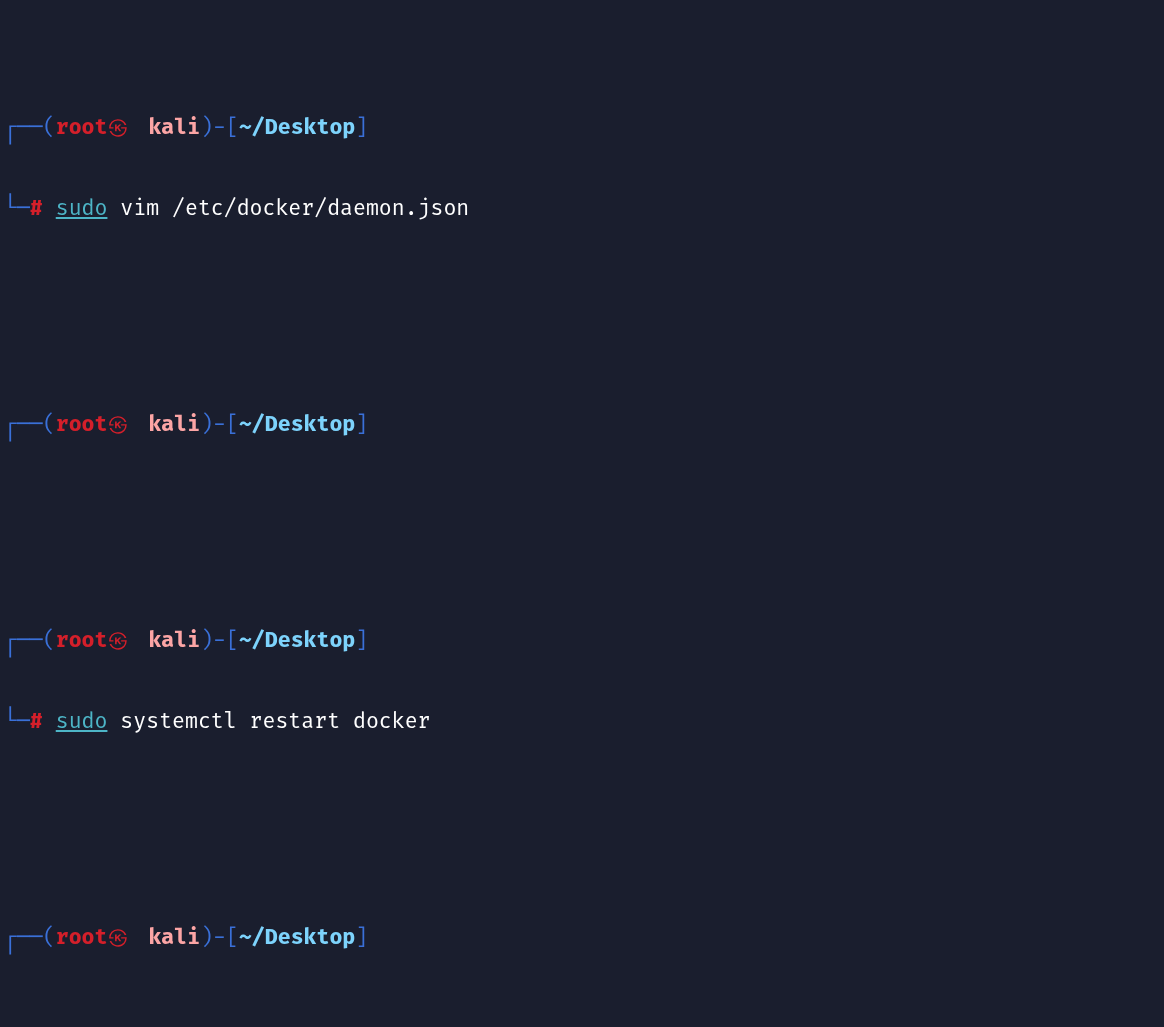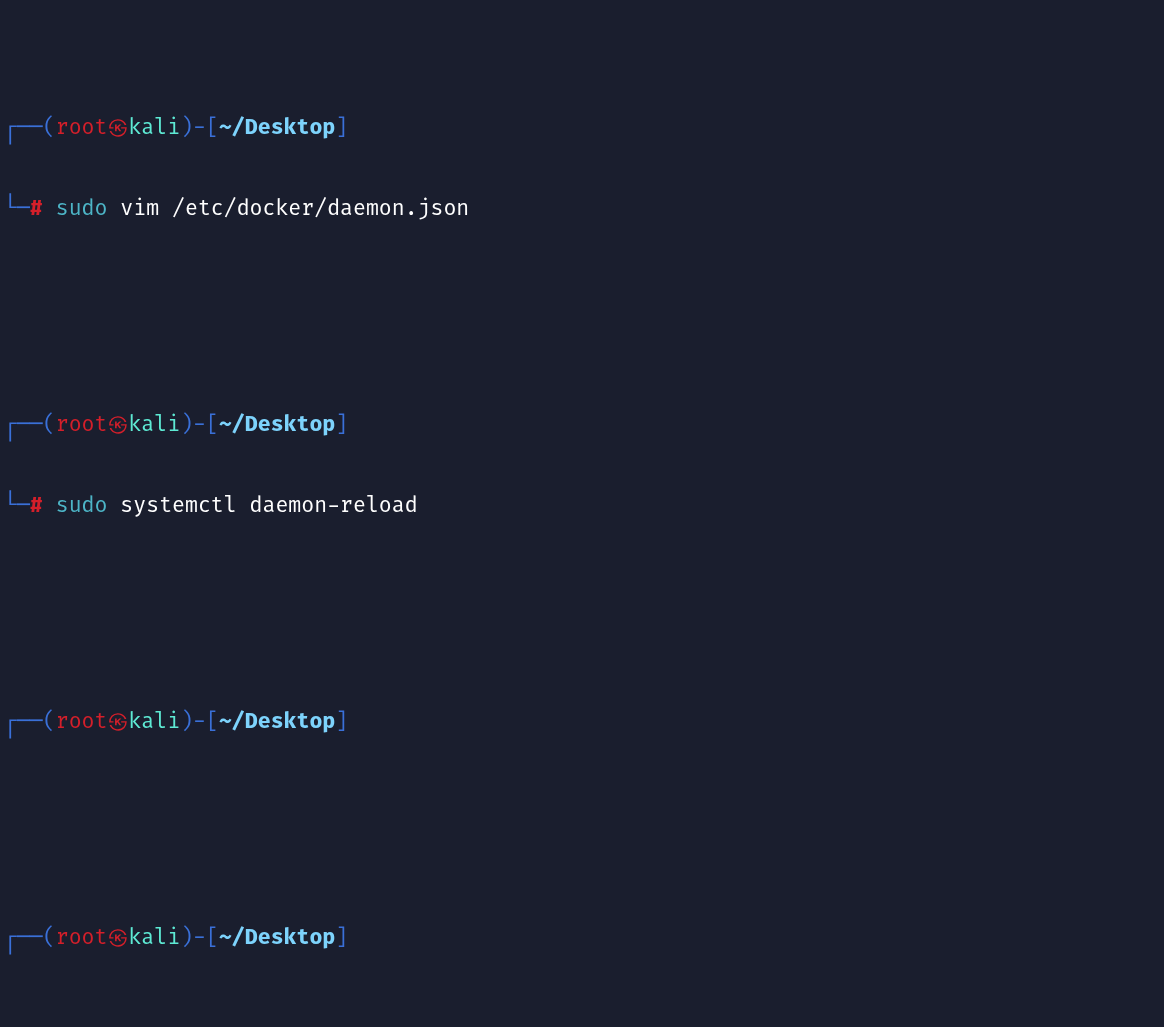--- a/index.html
+++ b/index.html
@@ -16,47 +16,47 @@
   }
   .terminal {
     padding: 6px 4px 0 4px;
     white-space: pre;
   }
   .box-start, .box-end {
     color: #3a70d8;
   }
   .paren { color: #3a70d8; }
   .dash-sep { color: #3a70d8; }
-  .root { color: #d41f2a; font-weight: normal; }
+  .root { color: #d41f2a; font-weight: bold; }
   .skull { color: #d41f2a; }
-  .host { color: #5eead4; font-weight: normal; }
+  .host { color: #fca5a5; font-weight: bold; margin-left: 20px; }
   .bracket { color: #3a70d8; }
   .path { color: #7dd3fc; font-weight: bold; }
   .hash { color: #d41f2a; font-weight: bold; }
-  .sudo { color: #4db5c7; }
+  .sudo { color: #4db5c7; text-decoration: underline; }
   .arg { color: #ffffff; }
   .line { display: block; }
 </style>
 </head>
 <body>
 
 <div class="terminal">
 
   
   <span class="line"><span class="box-start">┌──</span><span class="paren">(</span><span class="root">root</span><span class="skull">㉿</span><span class="host">kali</span><span class="paren">)</span><span class="dash-sep">-</span><span class="bracket">[</span><span class="path">~/Desktop</span><span class="bracket">]</span></span>
   <span class="line"><span class="box-end">└─</span><span class="hash">#</span> <span class="sudo">sudo</span><span class="arg"> vim /etc/docker/daemon.json</span></span>
   <span class="line"> </span>
 
   
   <span class="line"><span class="box-start">┌──</span><span class="paren">(</span><span class="root">root</span><span class="skull">㉿</span><span class="host">kali</span><span class="paren">)</span><span class="dash-sep">-</span><span class="bracket">[</span><span class="path">~/Desktop</span><span class="bracket">]</span></span>
-  <span class="line"><span class="box-end">└─</span><span class="hash">#</span> <span class="sudo">sudo</span><span class="arg"> systemctl daemon-reload</span></span>
   <span class="line"> </span>
 
   
   <span class="line"><span class="box-start">┌──</span><span class="paren">(</span><span class="root">root</span><span class="skull">㉿</span><span class="host">kali</span><span class="paren">)</span><span class="dash-sep">-</span><span class="bracket">[</span><span class="path">~/Desktop</span><span class="bracket">]</span></span>
+  <span class="line"><span class="box-end">└─</span><span class="hash">#</span> <span class="sudo">sudo</span><span class="arg"> systemctl restart docker</span></span>
   <span class="line"> </span>
 
   
   <span class="line"><span class="box-start">┌──</span><span class="paren">(</span><span class="root">root</span><span class="skull">㉿</span><span class="host">kali</span><span class="paren">)</span><span class="dash-sep">-</span><span class="bracket">[</span><span class="path">~/Desktop</span><span class="bracket">]</span></span>
   
 
   
   
   
   

